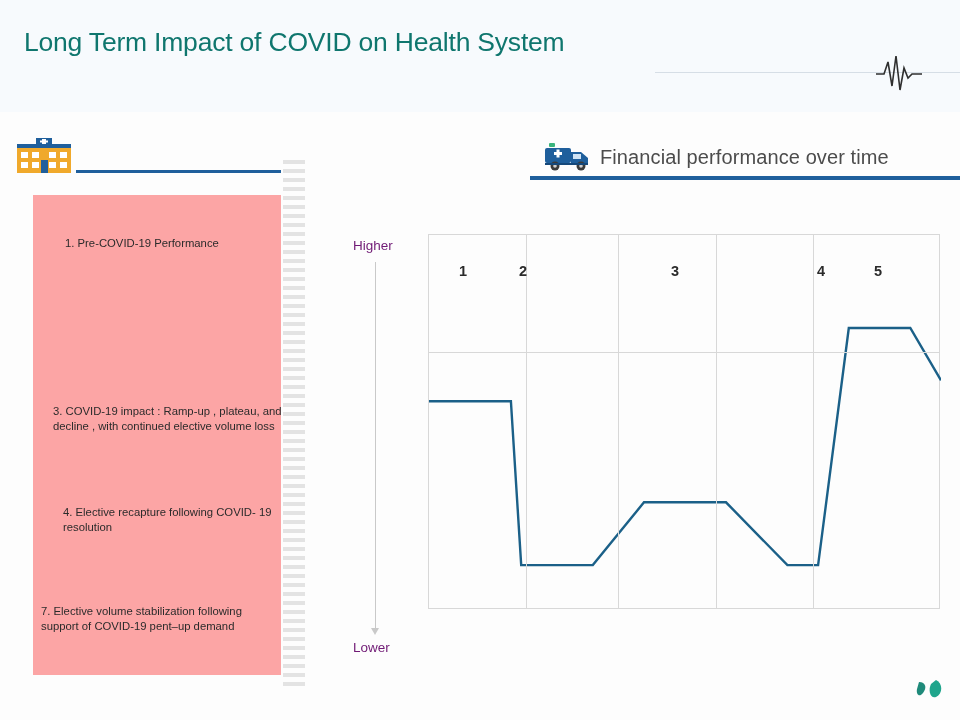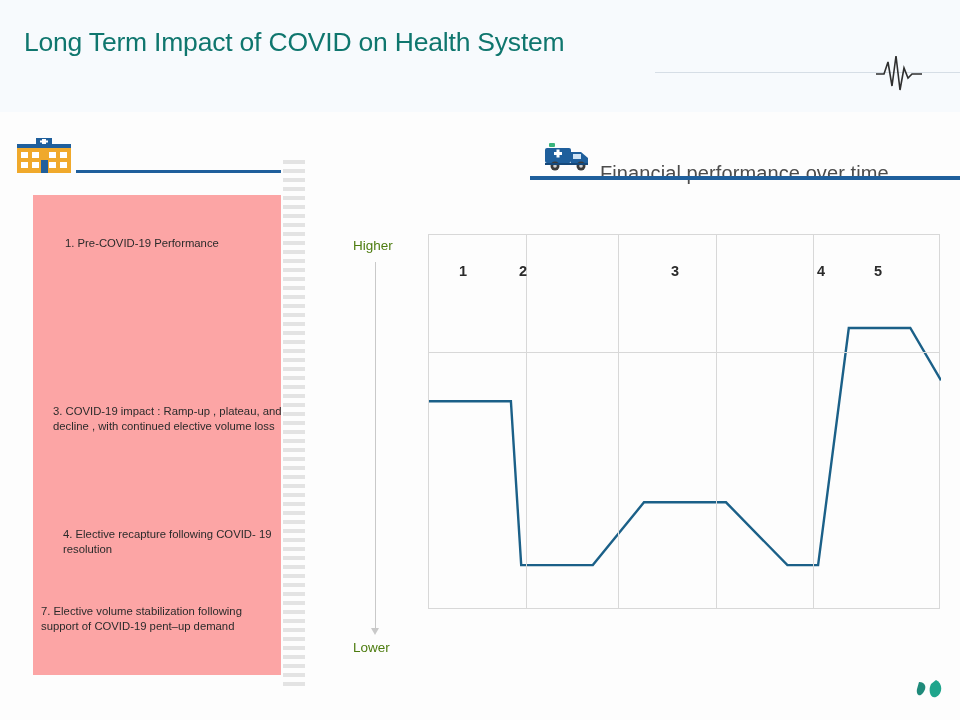--- a/index.html
+++ b/index.html
@@ -68,21 +68,20 @@
     left: 543px; top: 140px;
     width: 48px; height: 34px;
   }
   .right-heading {
     position: absolute;
     left: 600px; top: 146px;
     font-size: 20px;
     color: #4c4c4c;
     white-space: nowrap;
     letter-spacing: 0.1px;
-    margin-top: 16px;
   }
   .right-rule {
     position: absolute;
     left: 530px; top: 176px;
     width: 430px; height: 4px;
     background: #1f5f9c;
   }
 
   
   .dotted-col {
@@ -110,33 +109,33 @@
     left: 6px;
     width: 238px;
     font-size: 11.3px;
     line-height: 15px;
     color: #2b2b2b;
     text-align: left;
   }
   .step-1 { top: 41px;  padding-left: 26px; }
   .step-2 { top: 119px; padding-left: 22px; }
   .step-3 { top: 209px; padding-left: 14px; }
-  .step-4 { top: 332px; padding-left: 24px; }
+  .step-4 { top: 310px; padding-left: 24px; }
   .step-5 { top: 409px; padding-left: 2px; }
 
   
   .chart-wrap {
     position: absolute;
     left: 345px; top: 228px;
     width: 600px; height: 440px;
   }
   .axis-label {
     position: absolute;
     font-size: 13.5px;
-    color: #4d7c0f;
+    color: #701a75;
   }
   .label-higher { left: 8px; top: 10px; }
   .label-lower  { left: 8px; top: 412px; }
 
   .y-axis-line {
     position: absolute;
     left: 30px; top: 34px;
     width: 1px; height: 370px;
     background: #c9c9c9;
   }

